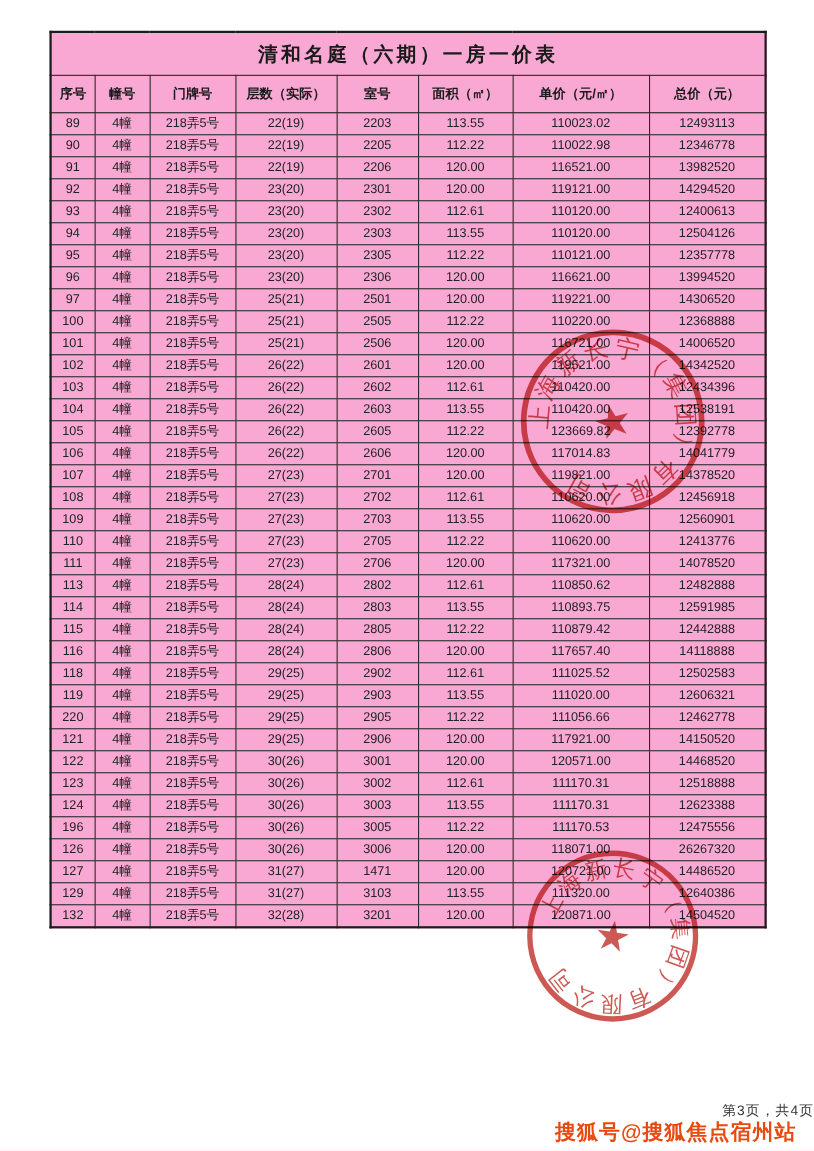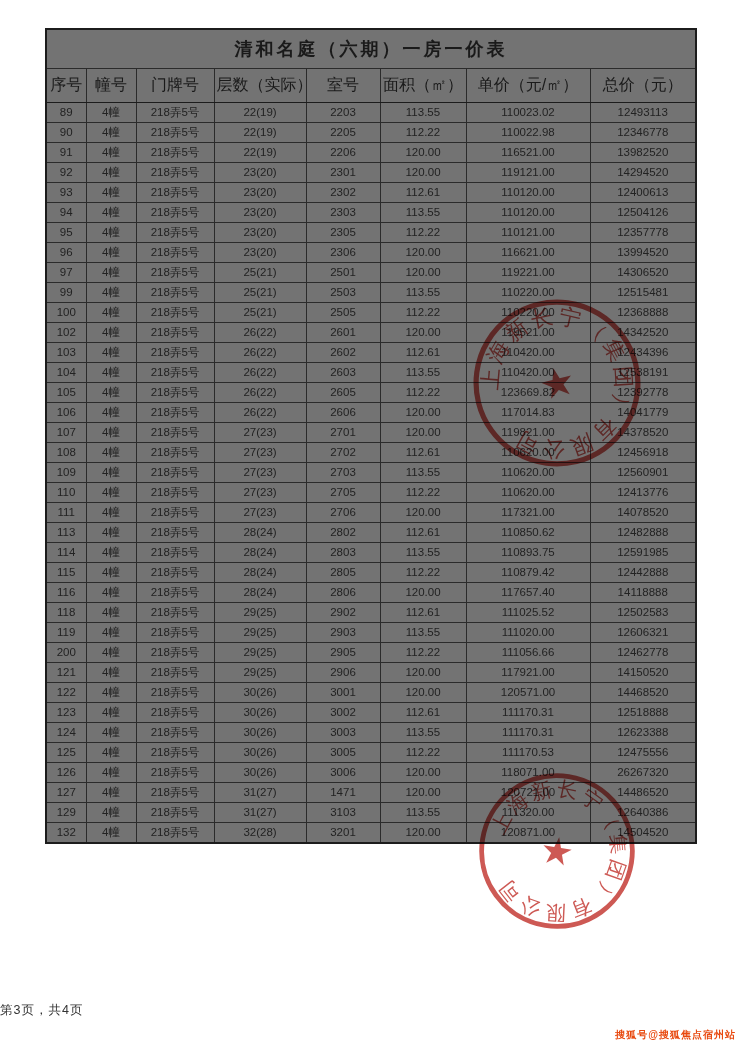--- a/index.html
+++ b/index.html
@@ -8,46 +8,46 @@
     background:#ffffff;
     font-family:"Liberation Sans","DejaVu Sans",sans-serif;
     color:#1a1a1a;
   }
   .page{position:absolute;inset:0;}
 
   table.price-table{
     position:absolute;left:45px;top:28px;width:650px;
     border-collapse:collapse;table-layout:fixed;
     border:2px solid #1c1c1c;
-    background:#737373;
+    background:#f9a8d4;
   }
   table.price-table th, table.price-table td{
     border:1px solid #2b2b2b;
     text-align:center;vertical-align:middle;
     padding:0 2px;white-space:nowrap;overflow:hidden;
   }
   th.title-cell{
     height:38px;font-size:18px;font-weight:bold;letter-spacing:3px;
     border-bottom:2px solid #1c1c1c;
   }
   tr.header-row th{
-    height:33px;font-size:16px;font-weight:normal;
+    height:33px;font-size:12px;font-weight:bold;
     border-bottom:1.5px solid #1c1c1c;
   }
   tbody td{
     height:19px;font-size:11.5px;line-height:19px;color:#222;
   }
 
   .footer{
     position:absolute;left:0;top:1002px;width:100%;
-    text-align:left;font-size:12.5px;color:#333;letter-spacing:1px;
+    text-align:right;font-size:12.5px;color:#333;letter-spacing:1px;
   }
   .watermark{
-    position:absolute;right:4px;bottom:4px;
-    font-size:10px;font-weight:bold;color:#e8490f;
+    position:absolute;right:16px;bottom:4px;
+    font-size:19px;font-weight:bold;color:#e8490f;
     letter-spacing:1px;
   }
 
   .stamp{
     position:absolute;color:#c2342e;
     mix-blend-mode:multiply;opacity:0.82;
     pointer-events:none;
   }
   .stamp svg{display:block;width:100%;height:100%;}
   .stamp-1{left:470px;top:296px;width:174px;height:174px;transform:rotate(-14deg);}
@@ -169,40 +169,40 @@
           <td>97</td>
           <td>4幢</td>
           <td>218弄5号</td>
           <td>25(21)</td>
           <td>2501</td>
           <td>120.00</td>
           <td>119221.00</td>
           <td>14306520</td>
         </tr>
         <tr>
-          <td>99</td>
-          <td>4幢</td>
-          <td>218弄5号</td>
-          <td>25(21)</td>
-          <td>2503</td>
-          <td>113.55</td>
-          <td>110220.00</td>
-          <td>12515481</td>
-        </tr>
-        <tr>
           <td>100</td>
           <td>4幢</td>
           <td>218弄5号</td>
           <td>25(21)</td>
           <td>2505</td>
           <td>112.22</td>
           <td>110220.00</td>
           <td>12368888</td>
         </tr>
         <tr>
+          <td>101</td>
+          <td>4幢</td>
+          <td>218弄5号</td>
+          <td>25(21)</td>
+          <td>2506</td>
+          <td>120.00</td>
+          <td>116721.00</td>
+          <td>14006520</td>
+        </tr>
+        <tr>
           <td>102</td>
           <td>4幢</td>
           <td>218弄5号</td>
           <td>26(22)</td>
           <td>2601</td>
           <td>120.00</td>
           <td>119521.00</td>
           <td>14342520</td>
         </tr>
         <tr>
@@ -349,21 +349,21 @@
           <td>119</td>
           <td>4幢</td>
           <td>218弄5号</td>
           <td>29(25)</td>
           <td>2903</td>
           <td>113.55</td>
           <td>111020.00</td>
           <td>12606321</td>
         </tr>
         <tr>
-          <td>200</td>
+          <td>220</td>
           <td>4幢</td>
           <td>218弄5号</td>
           <td>29(25)</td>
           <td>2905</td>
           <td>112.22</td>
           <td>111056.66</td>
           <td>12462778</td>
         </tr>
         <tr>
           <td>121</td>
@@ -399,21 +399,21 @@
           <td>124</td>
           <td>4幢</td>
           <td>218弄5号</td>
           <td>30(26)</td>
           <td>3003</td>
           <td>113.55</td>
           <td>111170.31</td>
           <td>12623388</td>
         </tr>
         <tr>
-          <td>125</td>
+          <td>196</td>
           <td>4幢</td>
           <td>218弄5号</td>
           <td>30(26)</td>
           <td>3005</td>
           <td>112.22</td>
           <td>111170.53</td>
           <td>12475556</td>
         </tr>
         <tr>
           <td>126</td>

